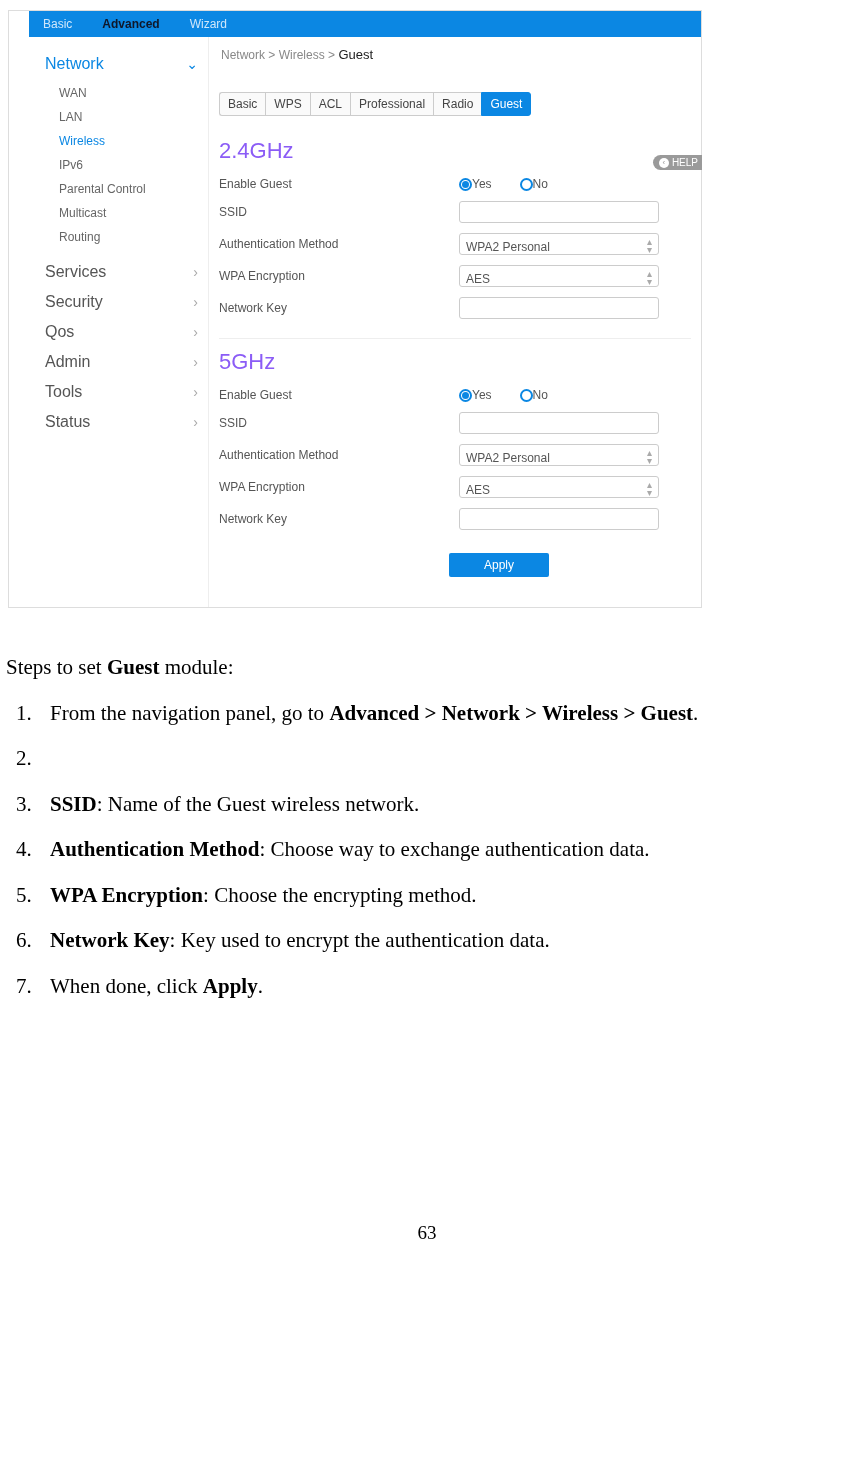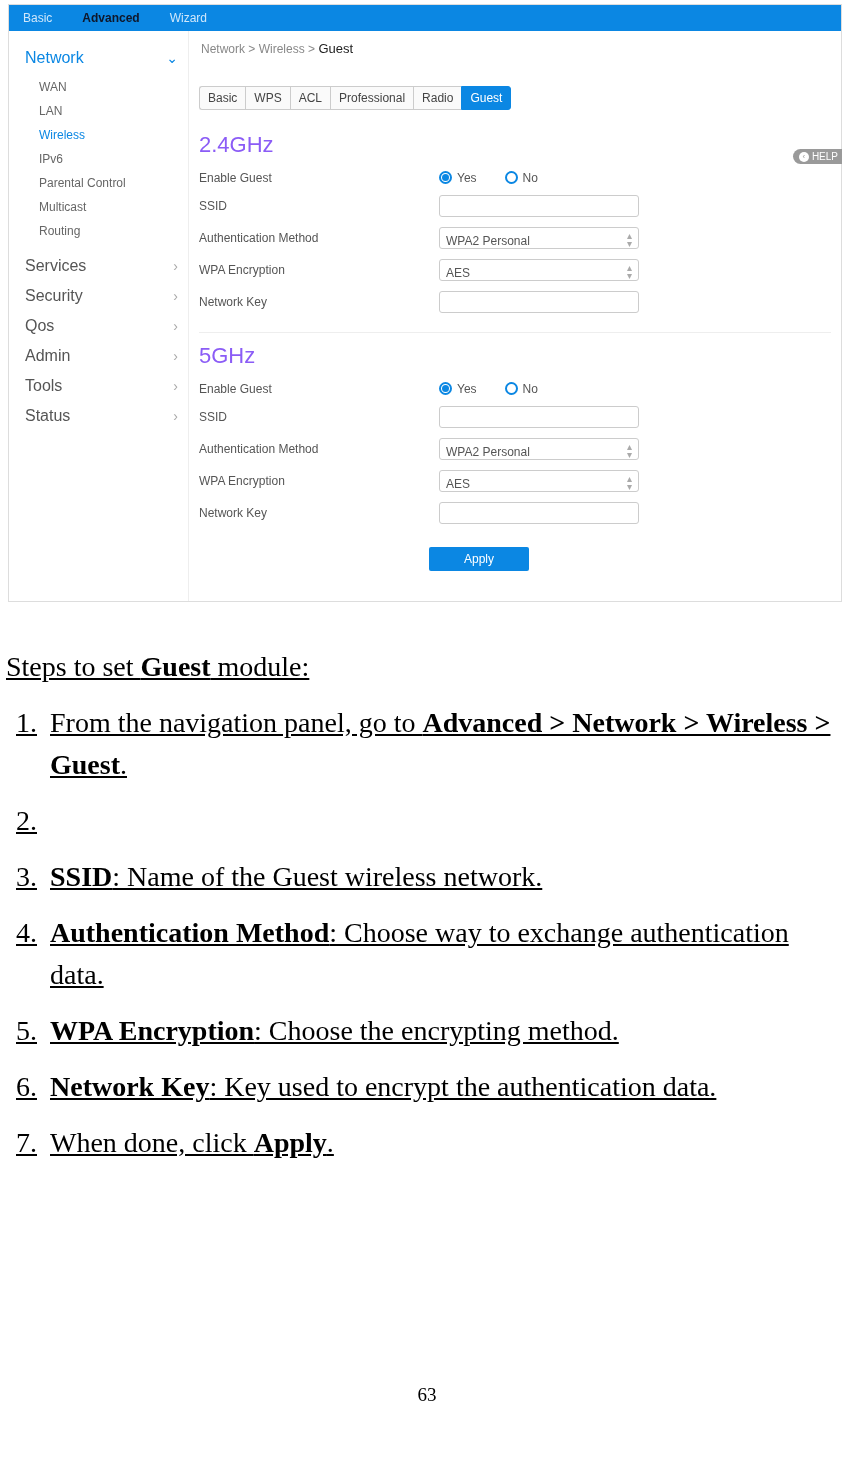--- a/index.html
+++ b/index.html
@@ -1,23 +1,24 @@
 <!DOCTYPE html>
 <html><head>
 <meta charset="utf-8">
 <style>
   * { box-sizing: border-box; margin: 0; padding: 0; }
   body { font-family: Arial, Helvetica, sans-serif; width: 854px; background: #fff; color: #000; }
   .page { padding: 0 0 40px 0; }
   .router-ui {
-    width: 834px;
-    margin: 4px auto 0 8px;
+    width: 694px;
+    margin: 10px auto 0 8px;
     border: 1px solid #ddd;
     background: #fff;
     position: relative;
+    padding-left: 20px;
   }
   .topnav {
     background: #0b87e3;
     height: 26px;
     display: flex;
     align-items: center;
     padding: 0 14px;
     font-size: 12px;
     gap: 30px;
   }
@@ -55,39 +56,39 @@
     color: #fff;
     font-size: 10px;
     padding: 2px 4px 2px 6px;
     border-radius: 8px 0 0 8px;
     display:flex; align-items:center; gap:3px;
   }
   .section-title { font-size: 22px; font-weight: 300; color:#8b5cf6; margin: 8px 0 8px 0; }
   .form-row { display:flex; align-items:center; font-size:12px; color:#555; padding: 5px 0; }
   .form-row .lbl { width: 240px; }
   .radio-group { display:flex; gap:28px; align-items:center; }
-  .radio { display:flex; align-items:flex-start; gap:5px; font-size:12px; }
+  .radio { display:flex; align-items:flex-end; font-size:12px; }
   .rdot { width:13px; height:13px; border-radius:50%; border:2px solid #0b87e3; display:inline-flex; align-items:center; justify-content:center; }
   .rdot.inner::after { content:""; width:7px; height:7px; border-radius:50%; background:#0b87e3; }
   input.txt, .sel {
     width: 200px; height: 22px;
     border: 1px solid #ccc;
     border-radius: 3px;
     font-size: 12px;
     padding: 0 6px;
     color:#555;
     background:#fff;
   }
   .sel { display:flex; justify-content:space-between; align-items:flex-end; cursor:pointer; }
   .sel .arr { color:#aaa; font-size:10px; line-height:8px; display:flex; flex-direction:column; }
   hr.divider { border:none; border-top:1px solid #eee; margin:14px 0 10px 0; }
   .apply-btn { display:block; width:100px; margin: 18px auto 0 230px; background:#0b87e3; color:#fff; text-align:center; font-size:12px; padding:5px 0; border-radius:2px; cursor:pointer; }
 
   
-  .doc-text { padding: 44px 6px 0 6px; font-family: "Times New Roman", Times, serif; font-size: 28px; line-height: 1.5; text-decoration: underline; }
+  .doc-text { padding: 44px 6px 0 6px; font-family: "Times New Roman", Times, serif; font-size: 21px; line-height: 1.5; }
   .doc-text .heading { margin-bottom: 14px; }
   .doc-text ol { padding-left: 10px; list-style:none; }
   .doc-text li { margin-bottom: 14px; display:flex; }
   .doc-text li .num { width: 34px; flex-shrink:0; }
   .doc-text b { font-weight:bold; }
   .page-num { text-align:center; font-family:"Times New Roman", serif; font-size:19px; margin-top: 220px; }
 </style>
 </head>
 <body>
 

